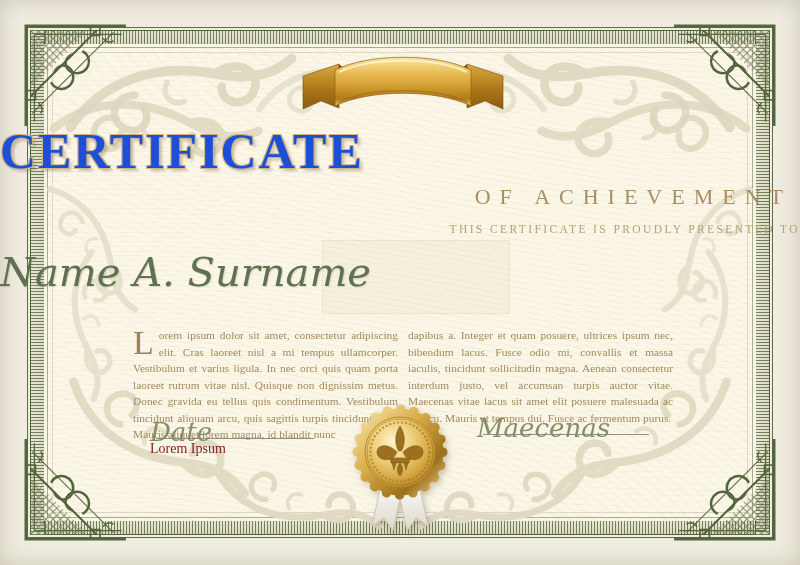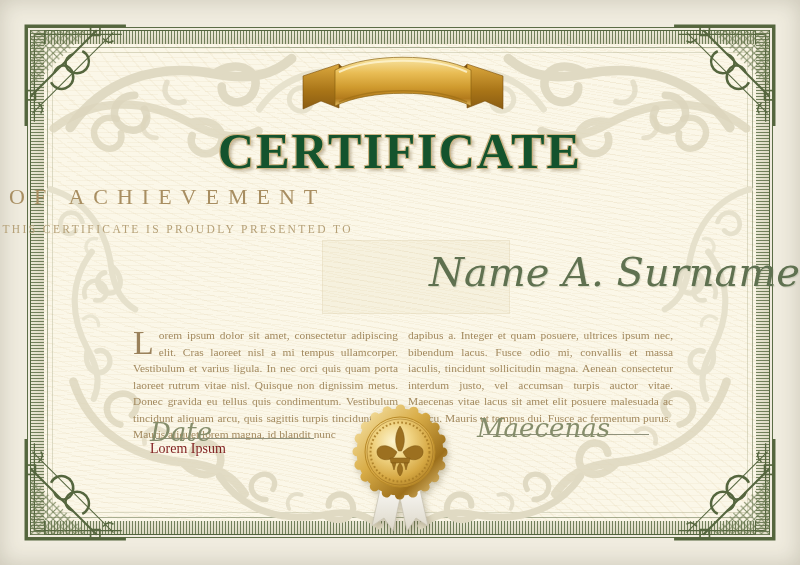--- a/index.html
+++ b/index.html
@@ -31,30 +31,30 @@
   .corner.tr{left:672px;top:24px;transform:scaleX(-1);}
   .corner.bl{left:24px;top:437px;transform:scaleY(-1);}
   .corner.br{left:672px;top:437px;transform:scale(-1,-1);}
 
   
   .fl{position:absolute;z-index:4;color:#e0dac3;}
   .fl svg{width:100%;height:100%;overflow:visible;}
 
   
   .banner{position:absolute;left:297px;top:48px;width:212px;height:74px;z-index:6;}
-  .title{position:absolute;left:0;right:0;top:122px;text-align:center;z-index:7;
-    font-family:"Liberation Serif",serif;font-weight:700;font-size:50px;letter-spacing:2px;color:#14532d;
+  .title{position:absolute;left:0;right:0;top:122px;text-align:left;z-index:7;
+    font-family:"Liberation Serif",serif;font-weight:700;font-size:50px;letter-spacing:2px;color:#1d4ed8;
     text-shadow:-1px -1px 0 #cdb585,1px -1px 0 #cdb585,-1px 1px 0 #cdb585,1px 1px 0 #cdb585,3px 3px 3px rgba(110,85,45,.35);}
-  .subtitle{position:absolute;left:0;right:0;top:184px;text-align:left;z-index:7;
+  .subtitle{position:absolute;left:0;right:8px;top:184px;text-align:right;z-index:7;
     font-size:22px;letter-spacing:9px;color:#a88e61;text-indent:9px;}
-  .presented{position:absolute;left:0;right:0;top:223px;text-align:left;z-index:7;
+  .presented{position:absolute;left:0;right:0;top:223px;text-align:right;z-index:7;
     font-size:11.5px;letter-spacing:2.4px;color:#b5a077;text-indent:2.4px;}
   .watermark{position:absolute;left:322px;top:240px;width:186px;height:72px;z-index:6;
     background:rgba(222,205,160,.14);border:1px solid rgba(205,185,140,.20);}
-  .name{position:absolute;left:0;right:0;top:249px;text-align:right;z-index:7;
+  .name{position:absolute;left:0;right:0;top:249px;text-align:left;z-index:7;
     font-family:"DejaVu Serif",serif;font-style:italic;font-size:40px;color:#5f7150;
     text-shadow:1px 1px 1px rgba(120,130,100,.25);}
 
   .bodycols{position:absolute;left:133px;top:327px;width:540px;display:flex;gap:10px;z-index:7;
     font-size:11.4px;line-height:1.45;color:#a2895e;text-align:justify;}
   .bodycols .col{width:265px;}
   .dropcap{float:left;font-size:34px;line-height:27px;padding:2px 5px 0 0;color:#9a815a;}
 
   .sigblock{position:absolute;z-index:7;text-align:left;}
   .sigblock .script{position:relative;z-index:2;display:block;margin-bottom:-9px;

